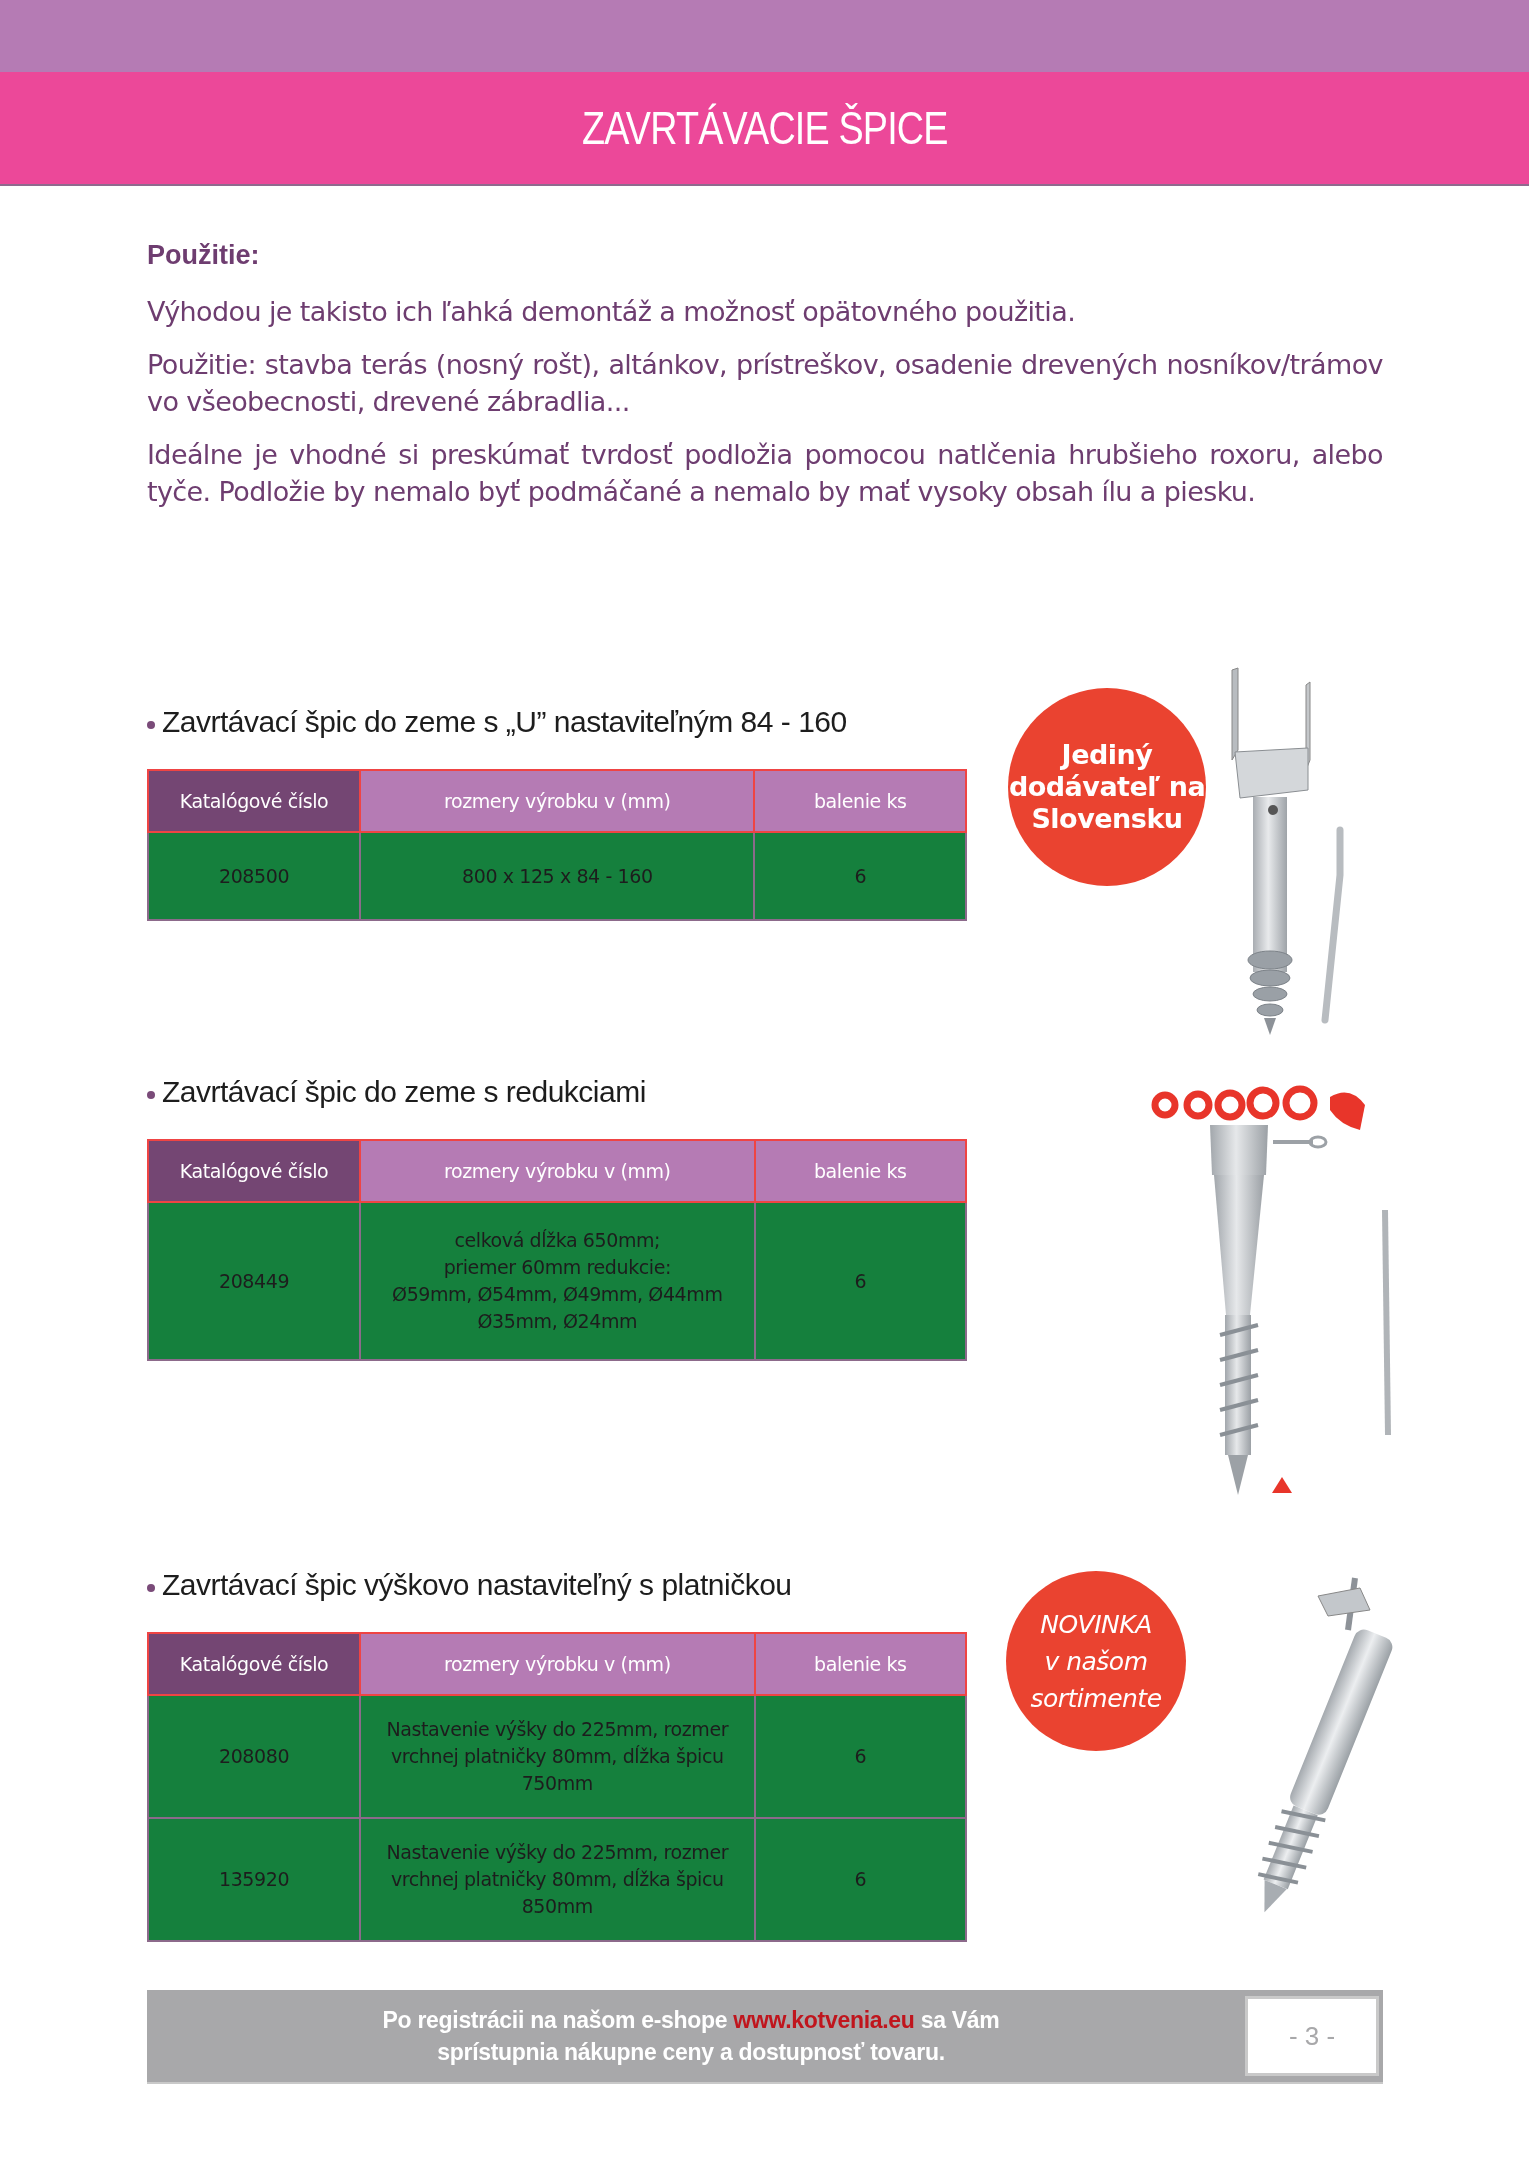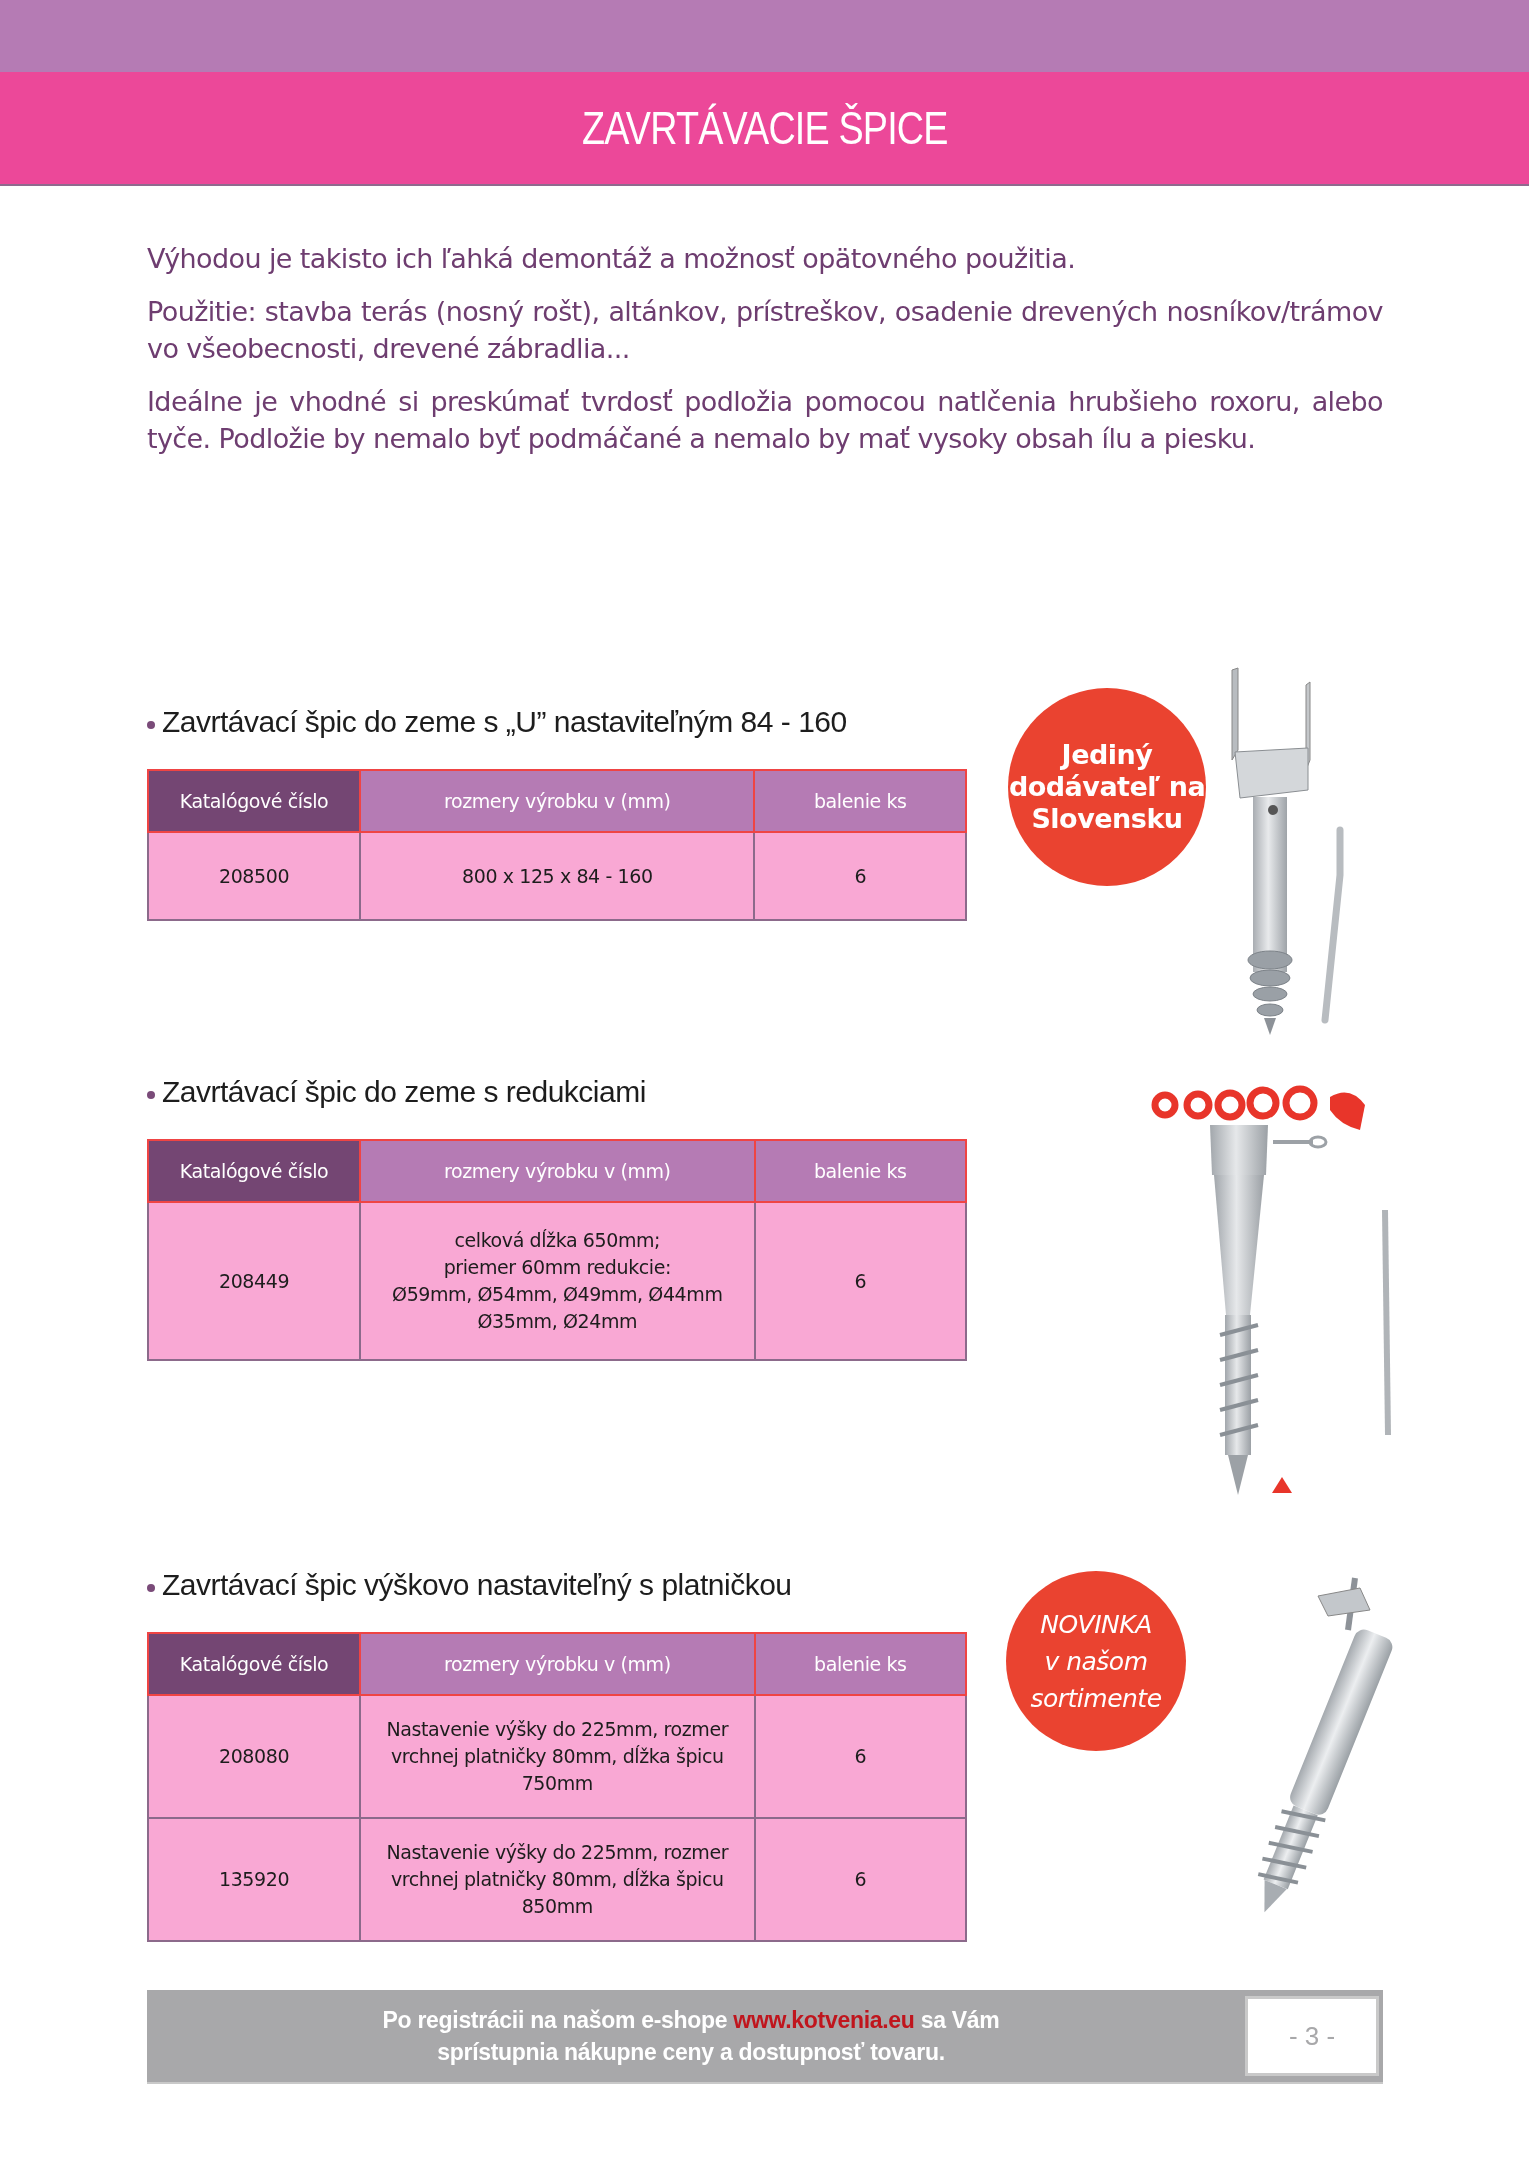--- a/index.html
+++ b/index.html
@@ -36,21 +36,21 @@
     position: absolute; left: 0; border-collapse: collapse; width: 820px;
     font-family: "DejaVu Sans", sans-serif;
   }
   table.product th {
     height: 58px; font-weight: 400; font-size: 19px; color: #ffffff;
     background: #b57bb4; border: 2px solid #ef4444; letter-spacing: -0.4px;
   }
   table.product th.first { background: #744673; }
   table.product td {
     text-align: center; font-size: 19px; color: #1d1d1d; border: 2px solid #8c6a8b;
-    line-height: 27px; letter-spacing: -0.4px; background: #f9a8d4;
+    line-height: 27px; letter-spacing: -0.4px; background: #15803d;
   }
   .col1 { width: 210px; } .col2 { width: 396px; } .col3 { width: 210px; }
   .badge {
     position: absolute; border-radius: 50%; background: #ea4330; color: #ffffff;
     display: flex; align-items: center; justify-content: center; text-align: center;
   }
   .badge span { display: block; }
   .footer {
     position: absolute; left: 147px; top: 1990px; width: 1236px; height: 92px;
     background: #a8a8aa; border-bottom: 2px solid #c9c9c9;
@@ -71,20 +71,21 @@
 </style>
 </head>
 <body>
 
 <div class="top-band"></div>
 <div class="title-band">
   <h1>ZAVRTÁVACIE ŠPICE</h1>
 </div>
 
 <div class="intro">
+  <h2>Použitie:</h2>
   <p>Výhodou je takisto ich ľahká demontáž a možnosť opätovného použitia.</p>
   <p>Použitie: stavba terás (nosný rošt), altánkov, prístreškov, osadenie drevených nosníkov/trámov vo všeobecnosti, drevené zábradlia...</p>
   <p>Ideálne je vhodné si preskúmať tvrdosť podložia pomocou natlčenia hrubšieho roxoru, alebo tyče. Podložie by nemalo byť podmáčané a nemalo by mať vysoky obsah ílu a piesku.</p>
 </div>
 
 <div class="section" style="top:705px;">
   <h3>
     <span class="bullet"></span>
     <span>Zavrtávací špic do zeme s „U” nastaviteľným 84 - 160</span>
   </h3>

